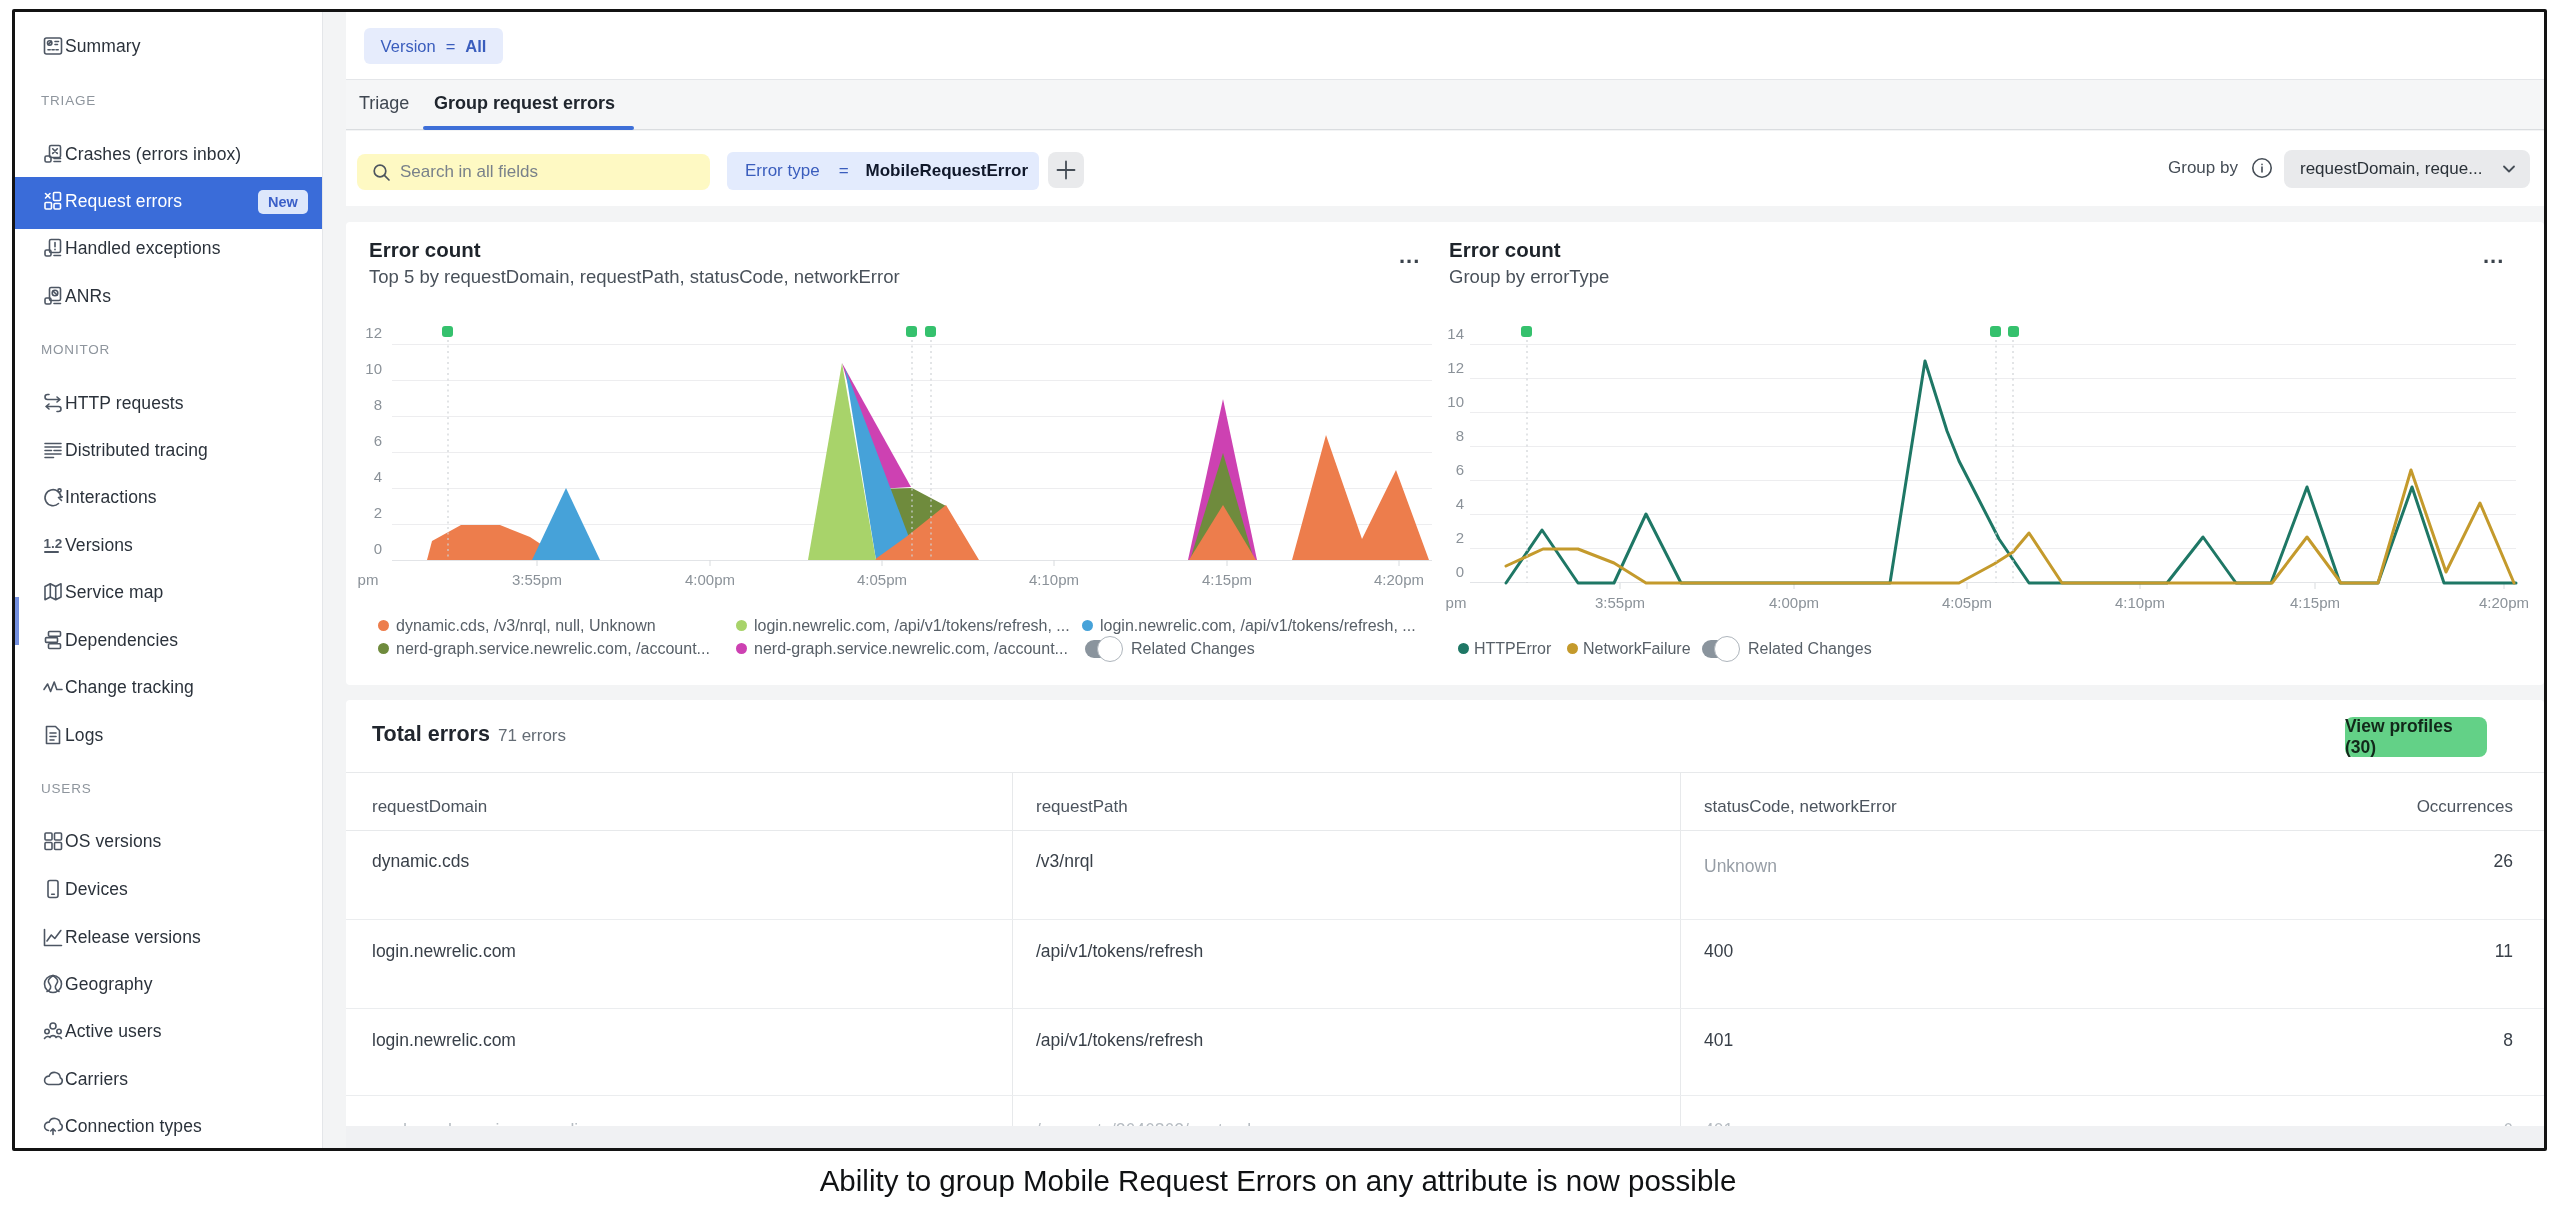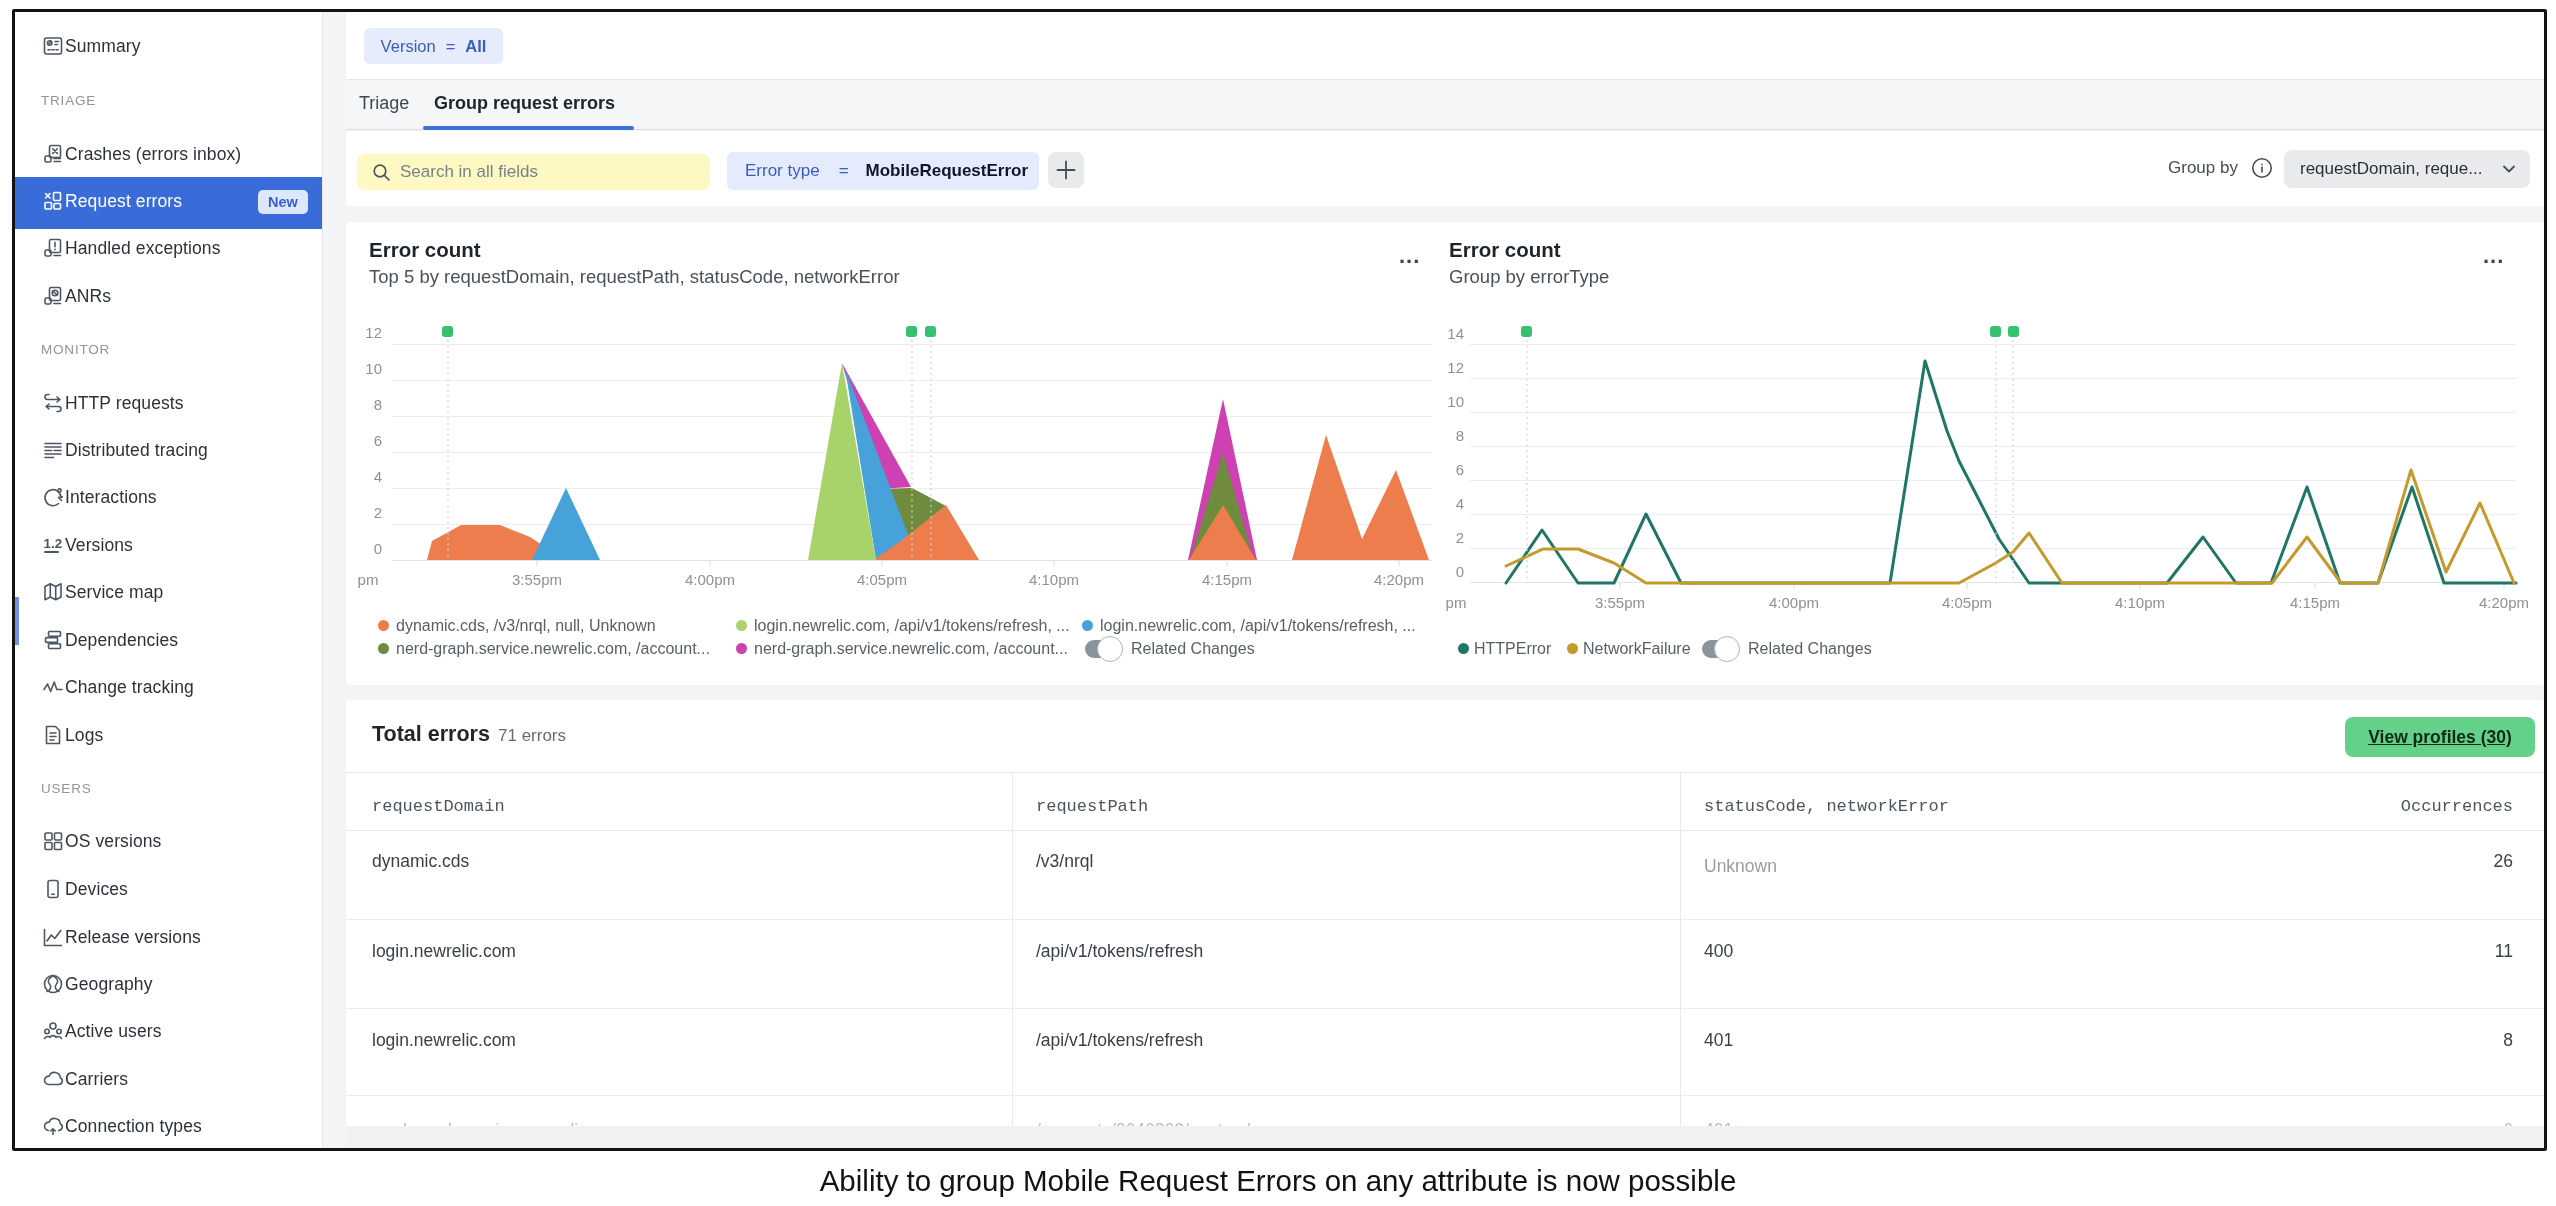--- a/index.html
+++ b/index.html
@@ -39,26 +39,26 @@
 #tablecard { left:346px; top:700px; width:2198px; height:430px; background:#ffffff; border-radius:4px; overflow:hidden; }
 .ctitle { position:absolute; font-size:20.5px; font-weight:bold; color:#1e242b; }
 .csub { position:absolute; font-size:18.5px; color:#49515a; }
 .cdots { position:absolute; font-size:22px; font-weight:bold; color:#3a424b; letter-spacing:1px; }
 .legdot { position:absolute; width:11px; height:11px; border-radius:50%; }
 .legtxt { position:absolute; font-size:16px; color:#575f67; white-space:nowrap; }
 .toggle { position:absolute; width:37px; height:18px; border-radius:9px; background:#8a949d; }
 .toggle .knob { position:absolute; left:12px; top:-4px; width:26px; height:26px; border-radius:50%; background:#ffffff; border:1.5px solid #aeb5bc; }
 
 #thead { left:346px; top:772px; width:2198px; height:59px; border-top:1px solid #e7e9eb; border-bottom:1px solid #e7e9eb; }
-.th { position:absolute; font-size:17px; color:#4c545e;font-family:Liberation Mono, monospace; }
+.th { position:absolute; font-size:17px; color:#4c545e; }
 .td { position:absolute; font-size:17.5px; color:#394049; white-space:nowrap; }
 .tdg { color:#979ea6; }
 .rowline { position:absolute; left:346px; width:2198px; height:1px; background:#ebedef; }
 .colline { position:absolute; top:772px; width:1px; height:354px; background:#e7e9eb; }
-#viewbtn { left:2345px; top:717px; width:190px; height:40px; background:#63d187; border-radius:8px; display:flex; align-items:center; justify-content:center; font-size:17.5px; font-weight:bold; color:#12281a;text-decoration:underline; }
+#viewbtn { left:2345px; top:717px; width:142px; height:40px; background:#63d187; border-radius:8px; display:flex; align-items:center; justify-content:center; font-size:17.5px; font-weight:bold; color:#12281a; }
 #botstrip { left:346px; top:1126px; width:2198px; height:22px; background:#f0f1f3; }
 
 #caption { left:0; top:1164px; width:2556px; text-align:center; font-size:29.5px; color:#101214; }
 </style>
 </head>
 <body>
 <div id="frame" class="abs"></div>
 <div id="sidebar" class="abs"></div>
 <div id="selrow" class="abs"></div>
 <div id="scrollmark" class="abs"></div>

